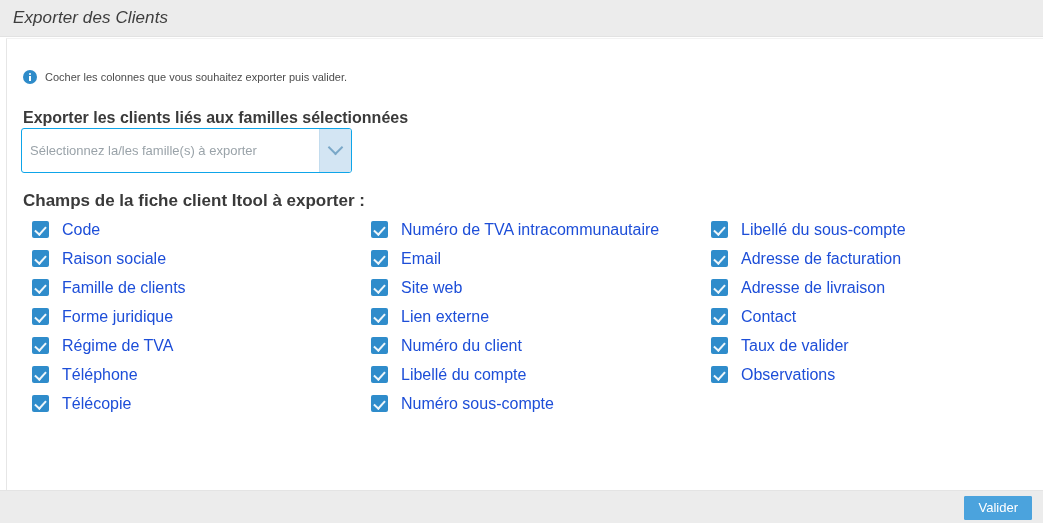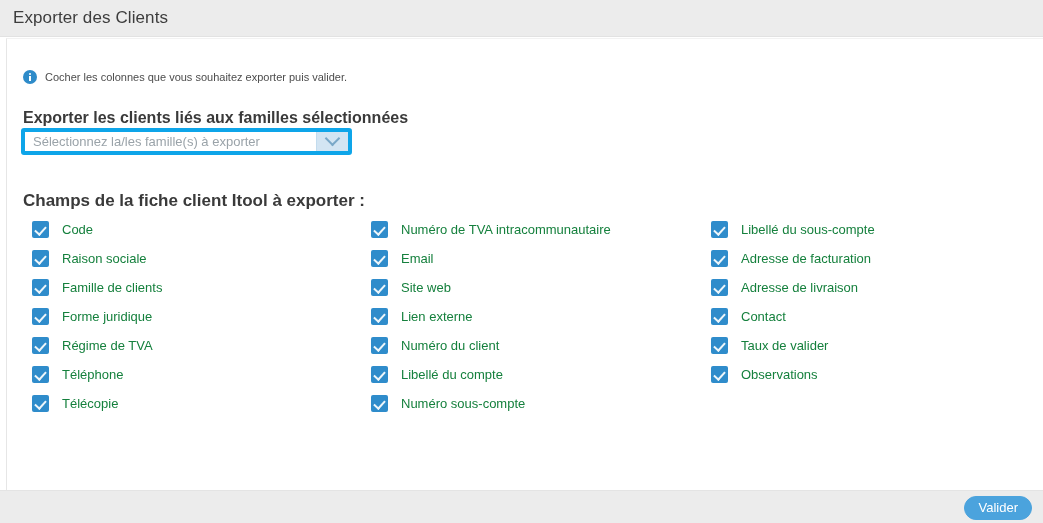--- a/index.html
+++ b/index.html
@@ -26,20 +26,21 @@
   
   .titlebar {
     position: absolute;
     left: 0;
     top: 0;
     width: 1043px;
     height: 37px;
     background: #ececec;
     border-bottom: 1px solid #e2e2e2;
     box-sizing: border-box;
+    font-style: italic;
   }
   .titlebar-text {
     position: absolute;
     left: 13px;
     top: 8px;
     font-size: 17px;
     color: #3d3d3d;
     letter-spacing: 0.1px;
     white-space: nowrap;
   }
@@ -107,23 +108,23 @@
     font-size: 16px;
     font-weight: bold;
     color: #3a3a3a;
     white-space: nowrap;
   }
   .family-select {
     position: absolute;
     left: 14px;
     top: 89px;
     width: 331px;
-    height: 27px;
-    display: flex;
-    border: 4px solid #0ea5e9;
+    height: 45px;
+    display: flex;
+    border: 1px solid #0ea5e9;
     border-radius: 3px;
     background: #ffffff;
     box-sizing: border-box;
     overflow: hidden;
   }
   .family-input {
     flex: 1 1 auto;
     border: 0;
     outline: none;
     background: transparent;
@@ -200,22 +201,22 @@
     left: 5px;
     top: 3px;
     width: 5px;
     height: 9px;
     border-right: 2px solid #ffffff;
     border-bottom: 2px solid #ffffff;
     transform: rotate(42deg);
     opacity: 0.92;
   }
   .cbox-label {
-    font-size: 13px;
-    color: #15803d;
+    font-size: 16px;
+    color: #1d4ed8;
     margin-left: 13px;
     white-space: nowrap;
   }
 
   
   .footer {
     position: absolute;
     left: 0;
     top: 490px;
     width: 1043px;
@@ -225,21 +226,21 @@
     box-sizing: border-box;
   }
   .validate-btn {
     position: absolute;
     right: 11px;
     top: 5px;
     height: 24px;
     padding: 0 13px;
     background: #4ba3dd;
     border: 1px solid #4ba3dd;
-    border-radius: 12px;
+    border-radius: 1px;
     color: #ffffff;
     font-family: "Liberation Sans", sans-serif;
     font-size: 13px;
     line-height: 22px;
     cursor: pointer;
   }
 </style>
 </head>
 <body>
 

